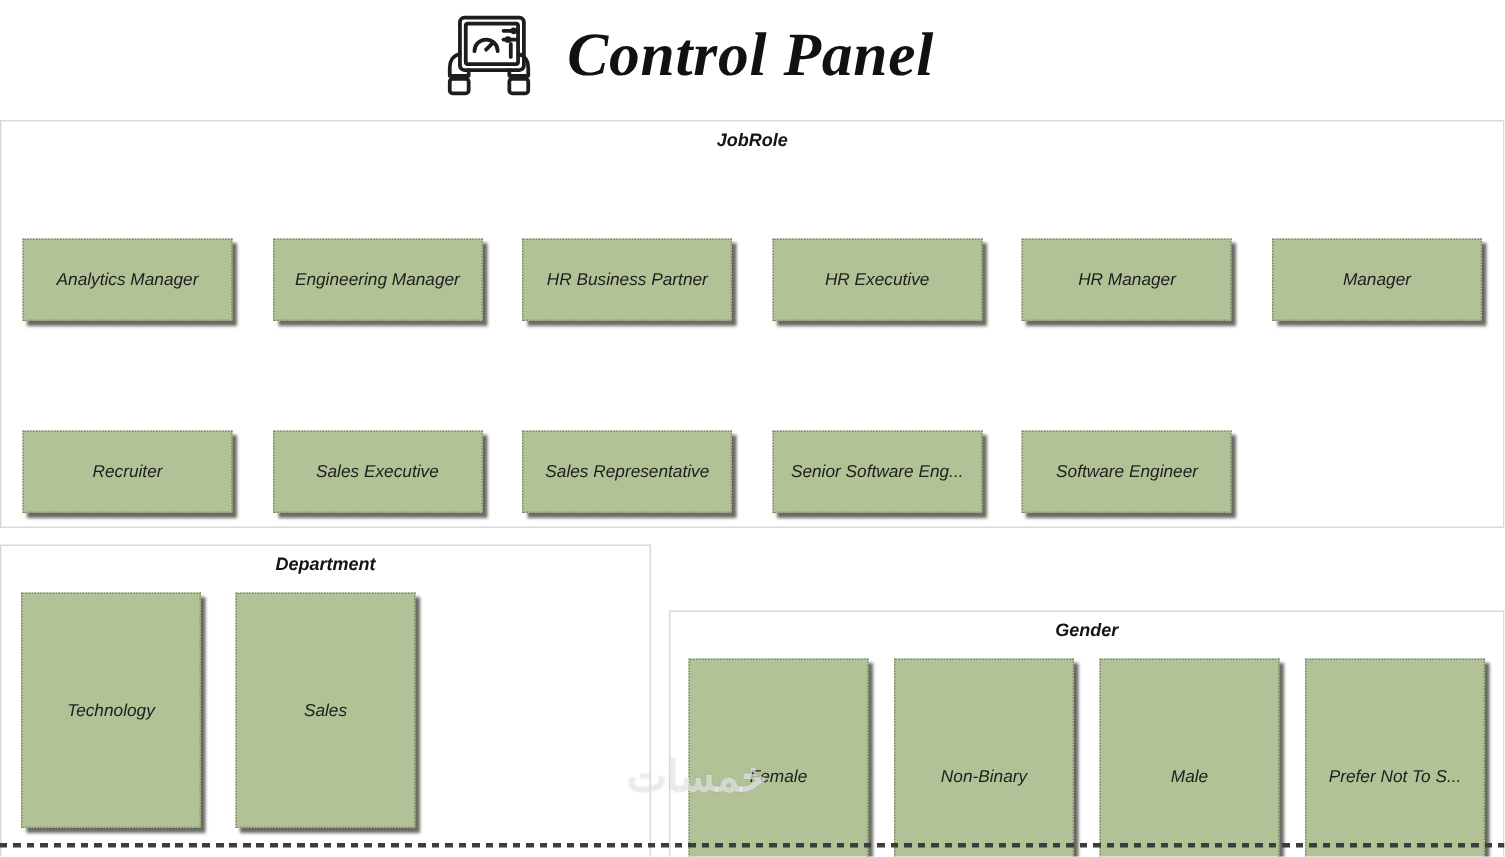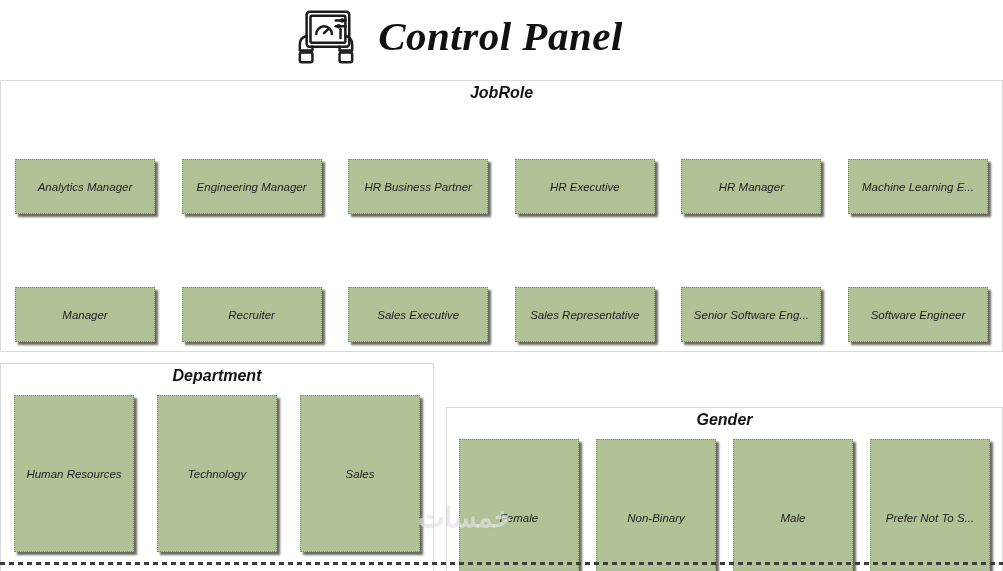--- a/index.html
+++ b/index.html
@@ -17,21 +17,21 @@
   .page-title{
     font-family:"Liberation Serif",serif;font-style:italic;font-weight:700;
     font-size:41px;color:#111;letter-spacing:.5px;margin:1px;line-height:1;
   }
   
   .panel{
     position:absolute;background:#fff;border:1px solid var(--panel-border);
     box-sizing:border-box;
   }
   .panel-title{
-    text-align:center;font-weight:700;font-style:italic;font-size:16px;
+    text-align:center;font-weight:700;font-style:italic;font-size:12px;
     color:#141414;margin-top:4px;line-height:16px;
   }
   #panel-jobrole{top:80px;left:0;width:1003px;height:272px;}
   #panel-department{top:363px;left:0;width:434px;height:208px;border-bottom:none;}
   #panel-gender{top:363px;left:446px;width:557px;height:208px;border-bottom:none;margin-top:44px;}
 
   .btn-grid{display:grid;justify-content:space-between;}
   #panel-jobrole .btn-grid{
     grid-template-columns:repeat(6,140px);row-gap:29px;padding:14px 14px 0;
   }
@@ -108,23 +108,20 @@
       <div class="slicer-btn">
         <span class="btn-label">HR Business Partner</span>
       </div>
       <div class="slicer-btn">
         <span class="btn-label">HR Executive</span>
       </div>
       <div class="slicer-btn">
         <span class="btn-label">HR Manager</span>
       </div>
       <div class="slicer-btn">
-        <span class="btn-label">Machine Learning E...</span>
-      </div>
-      <div class="slicer-btn">
         <span class="btn-label">Manager</span>
       </div>
       <div class="slicer-btn">
         <span class="btn-label">Recruiter</span>
       </div>
       <div class="slicer-btn">
         <span class="btn-label">Sales Executive</span>
       </div>
       <div class="slicer-btn">
         <span class="btn-label">Sales Representative</span>
@@ -134,23 +131,20 @@
       </div>
       <div class="slicer-btn">
         <span class="btn-label">Software Engineer</span>
       </div>
     </div>
 </div>
 
 <div class="panel" id="panel-department">
   <div class="panel-title">Department</div>
   <div class="btn-grid">
-      <div class="slicer-btn">
-        <span class="btn-label">Human Resources</span>
-      </div>
       <div class="slicer-btn">
         <span class="btn-label">Technology</span>
       </div>
       <div class="slicer-btn">
         <span class="btn-label">Sales</span>
       </div>
     </div>
 </div>
 
 <div class="panel" id="panel-gender">

